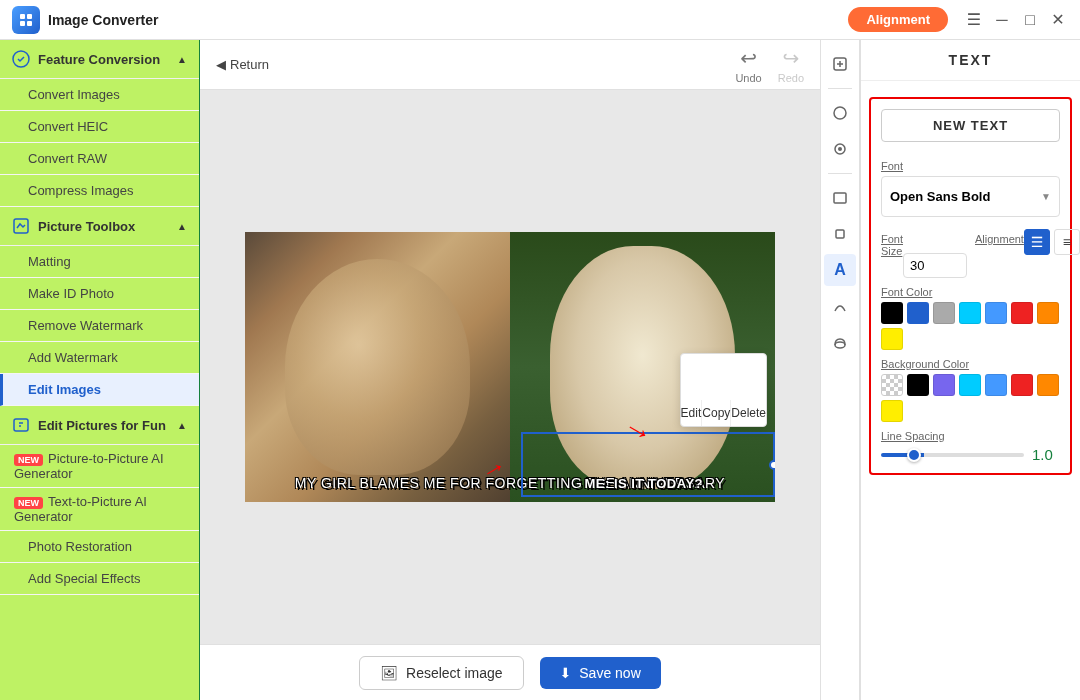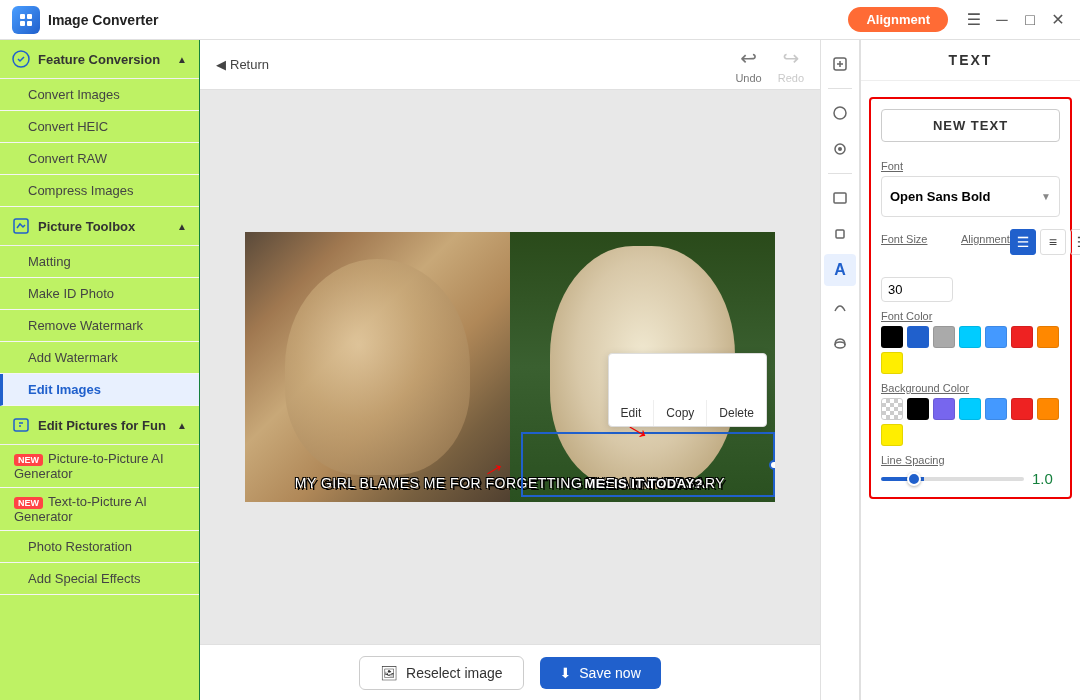--- a/index.html
+++ b/index.html
@@ -210,21 +210,21 @@
       bottom: 75px;
       right: 8px;
       background: #fff;
       border: 1px solid #ddd;
       border-radius: 4px;
       display: flex;
       box-shadow: 0 2px 8px rgba(0,0,0,0.15);
       z-index: 10;
     }
     .context-menu-item {
-      padding: 6px 12px;
+      padding: 6px 0;
       font-size: 12px;
       color: #333;
       cursor: pointer;
       border-right: 1px solid #eee;
       margin-top: 46px;
     }
     .context-menu-item:last-child { border-right: none; }
 
     
     .bottom-toolbar {
@@ -351,28 +351,28 @@
     }
     .font-select-label { font-size: 13px; font-weight: 700; flex: 1; }
     .font-select-arrow { font-size: 10px; color: #888; }
 
     .font-size-align-row {
       display: flex;
       align-items: flex-start;
       gap: 8px;
       margin-bottom: 8px;
     }
-    .font-size-col { display: flex; flex-direction: column; flex: 1; }
+    .font-size-col { display: flex; flex-direction: row; flex: 1; }
     .align-col { display: flex; flex-direction: row; }
     .font-size-input {
       border: 1px solid #ddd;
       border-radius: 4px;
       padding: 4px 6px;
       font-size: 13px;
-      width: 72px;
+      width: 64px;
       margin-top: 28px;
     }
     .align-btns { display: flex; gap: 4px; margin-top: 4px; }
     .align-btn {
       width: 26px;
       height: 26px;
       border: 1px solid #ddd;
       border-radius: 3px;
       display: flex;
       align-items: center;

